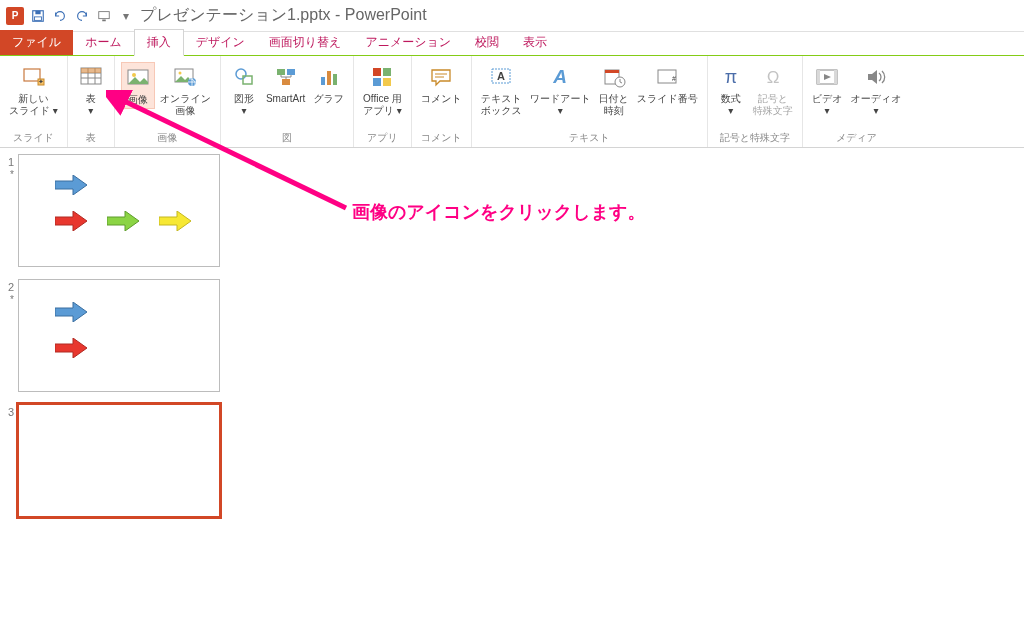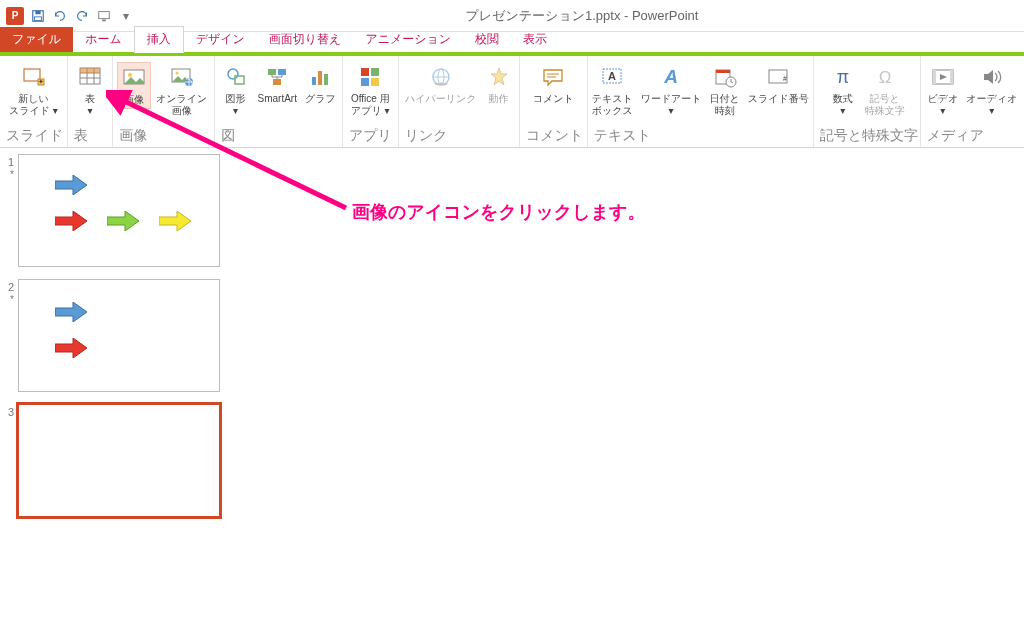--- a/index.html
+++ b/index.html
@@ -3,33 +3,33 @@
 <meta charset="utf-8">
 <style>
   * { box-sizing: border-box; margin: 0; padding: 0; font-family: "Meiryo UI", "Yu Gothic UI", sans-serif; }
   body { background: #fff; font-size: 11px; color: #444; width: 1024px; height: 618px; overflow: hidden; position: relative; }
 
   
   .titlebar { height: 32px; display: flex; align-items: center; background: #fff; border-bottom: 1px solid #e0e0e0; }
   .titlebar .qat { display: flex; align-items: center; gap: 6px; padding: 0 6px; }
   .qat-icon { width: 16px; height: 16px; display: flex; align-items: center; justify-content: center; font-size: 12px; color: #555; }
   .ppt-logo { width: 18px; height: 18px; background: #d24726; color: #fff; font-size: 10px; font-weight: bold; display: flex; align-items: center; justify-content: center; border-radius: 2px; }
-  .titlebar .title { flex: 1; text-align: center; font-size: 13px; color: #666; }
+  .titlebar .title { flex: 1; font-size: 16px; color: #666; }
 
   
-  .tabs { height: 24px; display: flex; align-items: flex-end; padding-left: 0; background: #fff; border-bottom: 4px solid #84cc16; }
+  .tabs { height: 24px; display: flex; align-items: flex-end; padding-left: 0; background: #fff; border-bottom: 1px solid #84cc16; }
   .tab { padding: 4px 12px; font-size: 12px; color: #be185d; cursor: pointer; }
   .tab.file { background: #d24726; color: #fff; }
   .tab.active { border: 1px solid #d4d4d4; border-bottom: 1px solid #fff; background: #fff; margin-bottom: -1px; }
 
   
   .ribbon { height: 92px; background: #fff; border-bottom: 1px solid #d4d4d4; display: flex; }
   .group { border-right: 1px solid #e6e6e6; padding: 2px 6px 0 6px; display: flex; flex-direction: column; align-items: center; min-width: 40px; }
   .group .buttons { flex: 1; display: flex; align-items: flex-start; gap: 2px; padding-top: 4px; }
-  .group .glabel { font-size: 14px; color: #888; padding-bottom: 2px; width: 100%; white-space: nowrap; }
+  .group .glabel { font-size: 10px; color: #888; padding-bottom: 2px; text-align: center; width: 100%; white-space: nowrap; }
   .rbtn { display: flex; flex-direction: column; align-items: center; justify-content: flex-start; min-width: 34px; padding: 2px 3px; cursor: pointer; }
   .rbtn.highlight { background: #fde4da; border: 1px solid #f7c8b6; }
   .rbtn .ricon { width: 26px; height: 26px; display: flex; align-items: center; justify-content: center; margin-bottom: 3px; }
   .rbtn .rlabel { font-size: 10px; color: #444; line-height: 1.15; text-align: center; white-space: pre; }
 
   .ricon svg { display: block; }
 
   
   .workspace { position: absolute; top: 148px; bottom: 0; left: 0; right: 0; display: flex; background: #fff; }
   .thumbs { width: 248px; background: #fff; border-right: 0; padding: 6px 10px 6px 4px; overflow-y: auto; }
@@ -211,44 +211,20 @@
               <rect x="13" y="13" width="8" height="8" fill="#f2c94c"></rect>
             </svg>
         </div>
         <div class="rlabel">Office 用
 アプリ ▾</div>
       </div>
     </div>
     <div class="glabel">アプリ</div>
   </div>
 
-  <div class="group">
-    <div class="buttons">
-      <div class="rbtn" style="opacity:0.5;">
-        <div class="ricon">
-          <svg width="24" height="24" viewBox="0 0 24 24">
-              <circle cx="12" cy="12" r="8" fill="none" stroke="#5b9bd5" stroke-width="1.5"></circle>
-              <ellipse cx="12" cy="12" rx="3" ry="8" fill="none" stroke="#5b9bd5" stroke-width="1"></ellipse>
-              <line x1="4" y1="12" x2="20" y2="12" stroke="#5b9bd5"></line>
-              <path d="M6 18 a4 4 0 0 0 6 0 M12 18 a4 4 0 0 0 6 0" stroke="#888" fill="none" stroke-width="2"></path>
-            </svg>
-        </div>
-        <div class="rlabel">ハイパーリンク</div>
-      </div>
-      <div class="rbtn" style="opacity:0.5;">
-        <div class="ricon">
-          <svg width="24" height="24" viewBox="0 0 24 24">
-              <path d="M12 3 L14 9 L20 9 L15 13 L17 20 L12 16 L7 20 L9 13 L4 9 L10 9 Z" fill="#f2c94c" stroke="#c98a2a"></path>
-            </svg>
-        </div>
-        <div class="rlabel">動作</div>
-      </div>
-    </div>
-    <div class="glabel">リンク</div>
-  </div>
 
   <div class="group">
     <div class="buttons">
       <div class="rbtn">
         <div class="ricon">
           <svg width="24" height="24" viewBox="0 0 24 24">
               <path d="M3 5 h18 v11 h-10 l-4 4 v-4 h-4 Z" fill="#fff" stroke="#c98a2a" stroke-width="1.3"></path>
               <line x1="6" y1="9" x2="18" y2="9" stroke="#c98a2a"></line>
               <line x1="6" y1="12" x2="15" y2="12" stroke="#c98a2a"></line>
             </svg>

